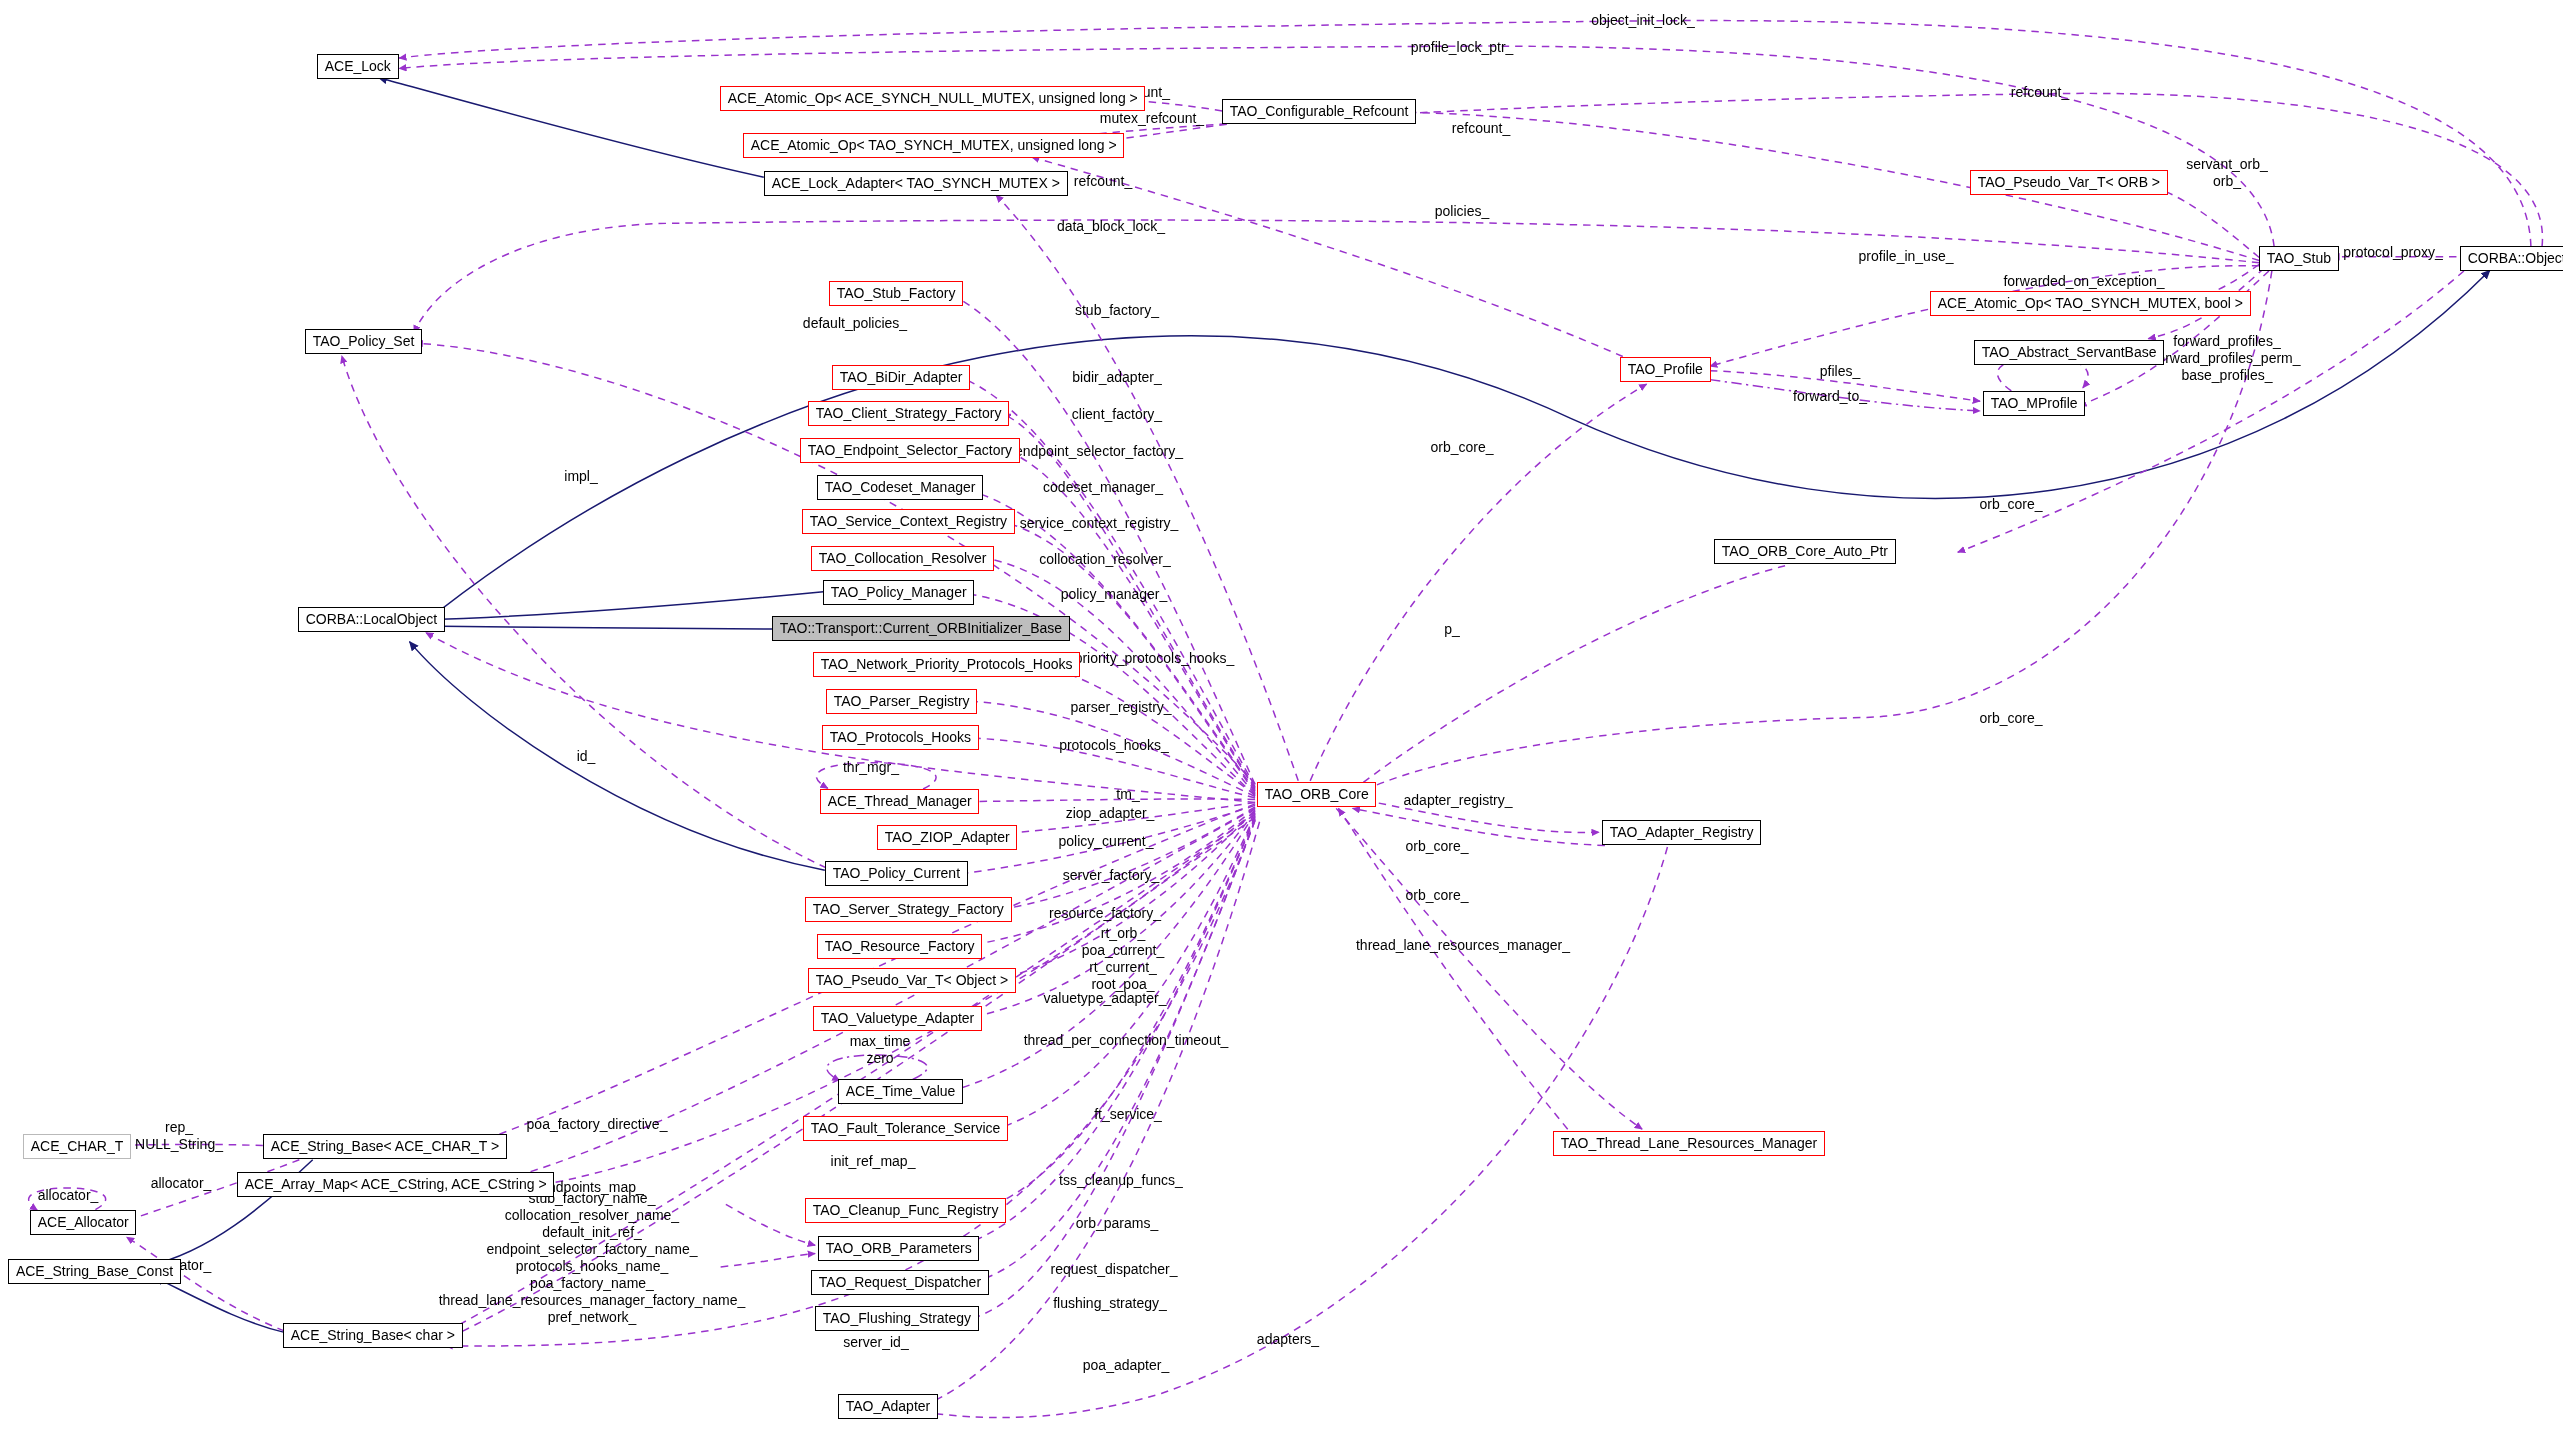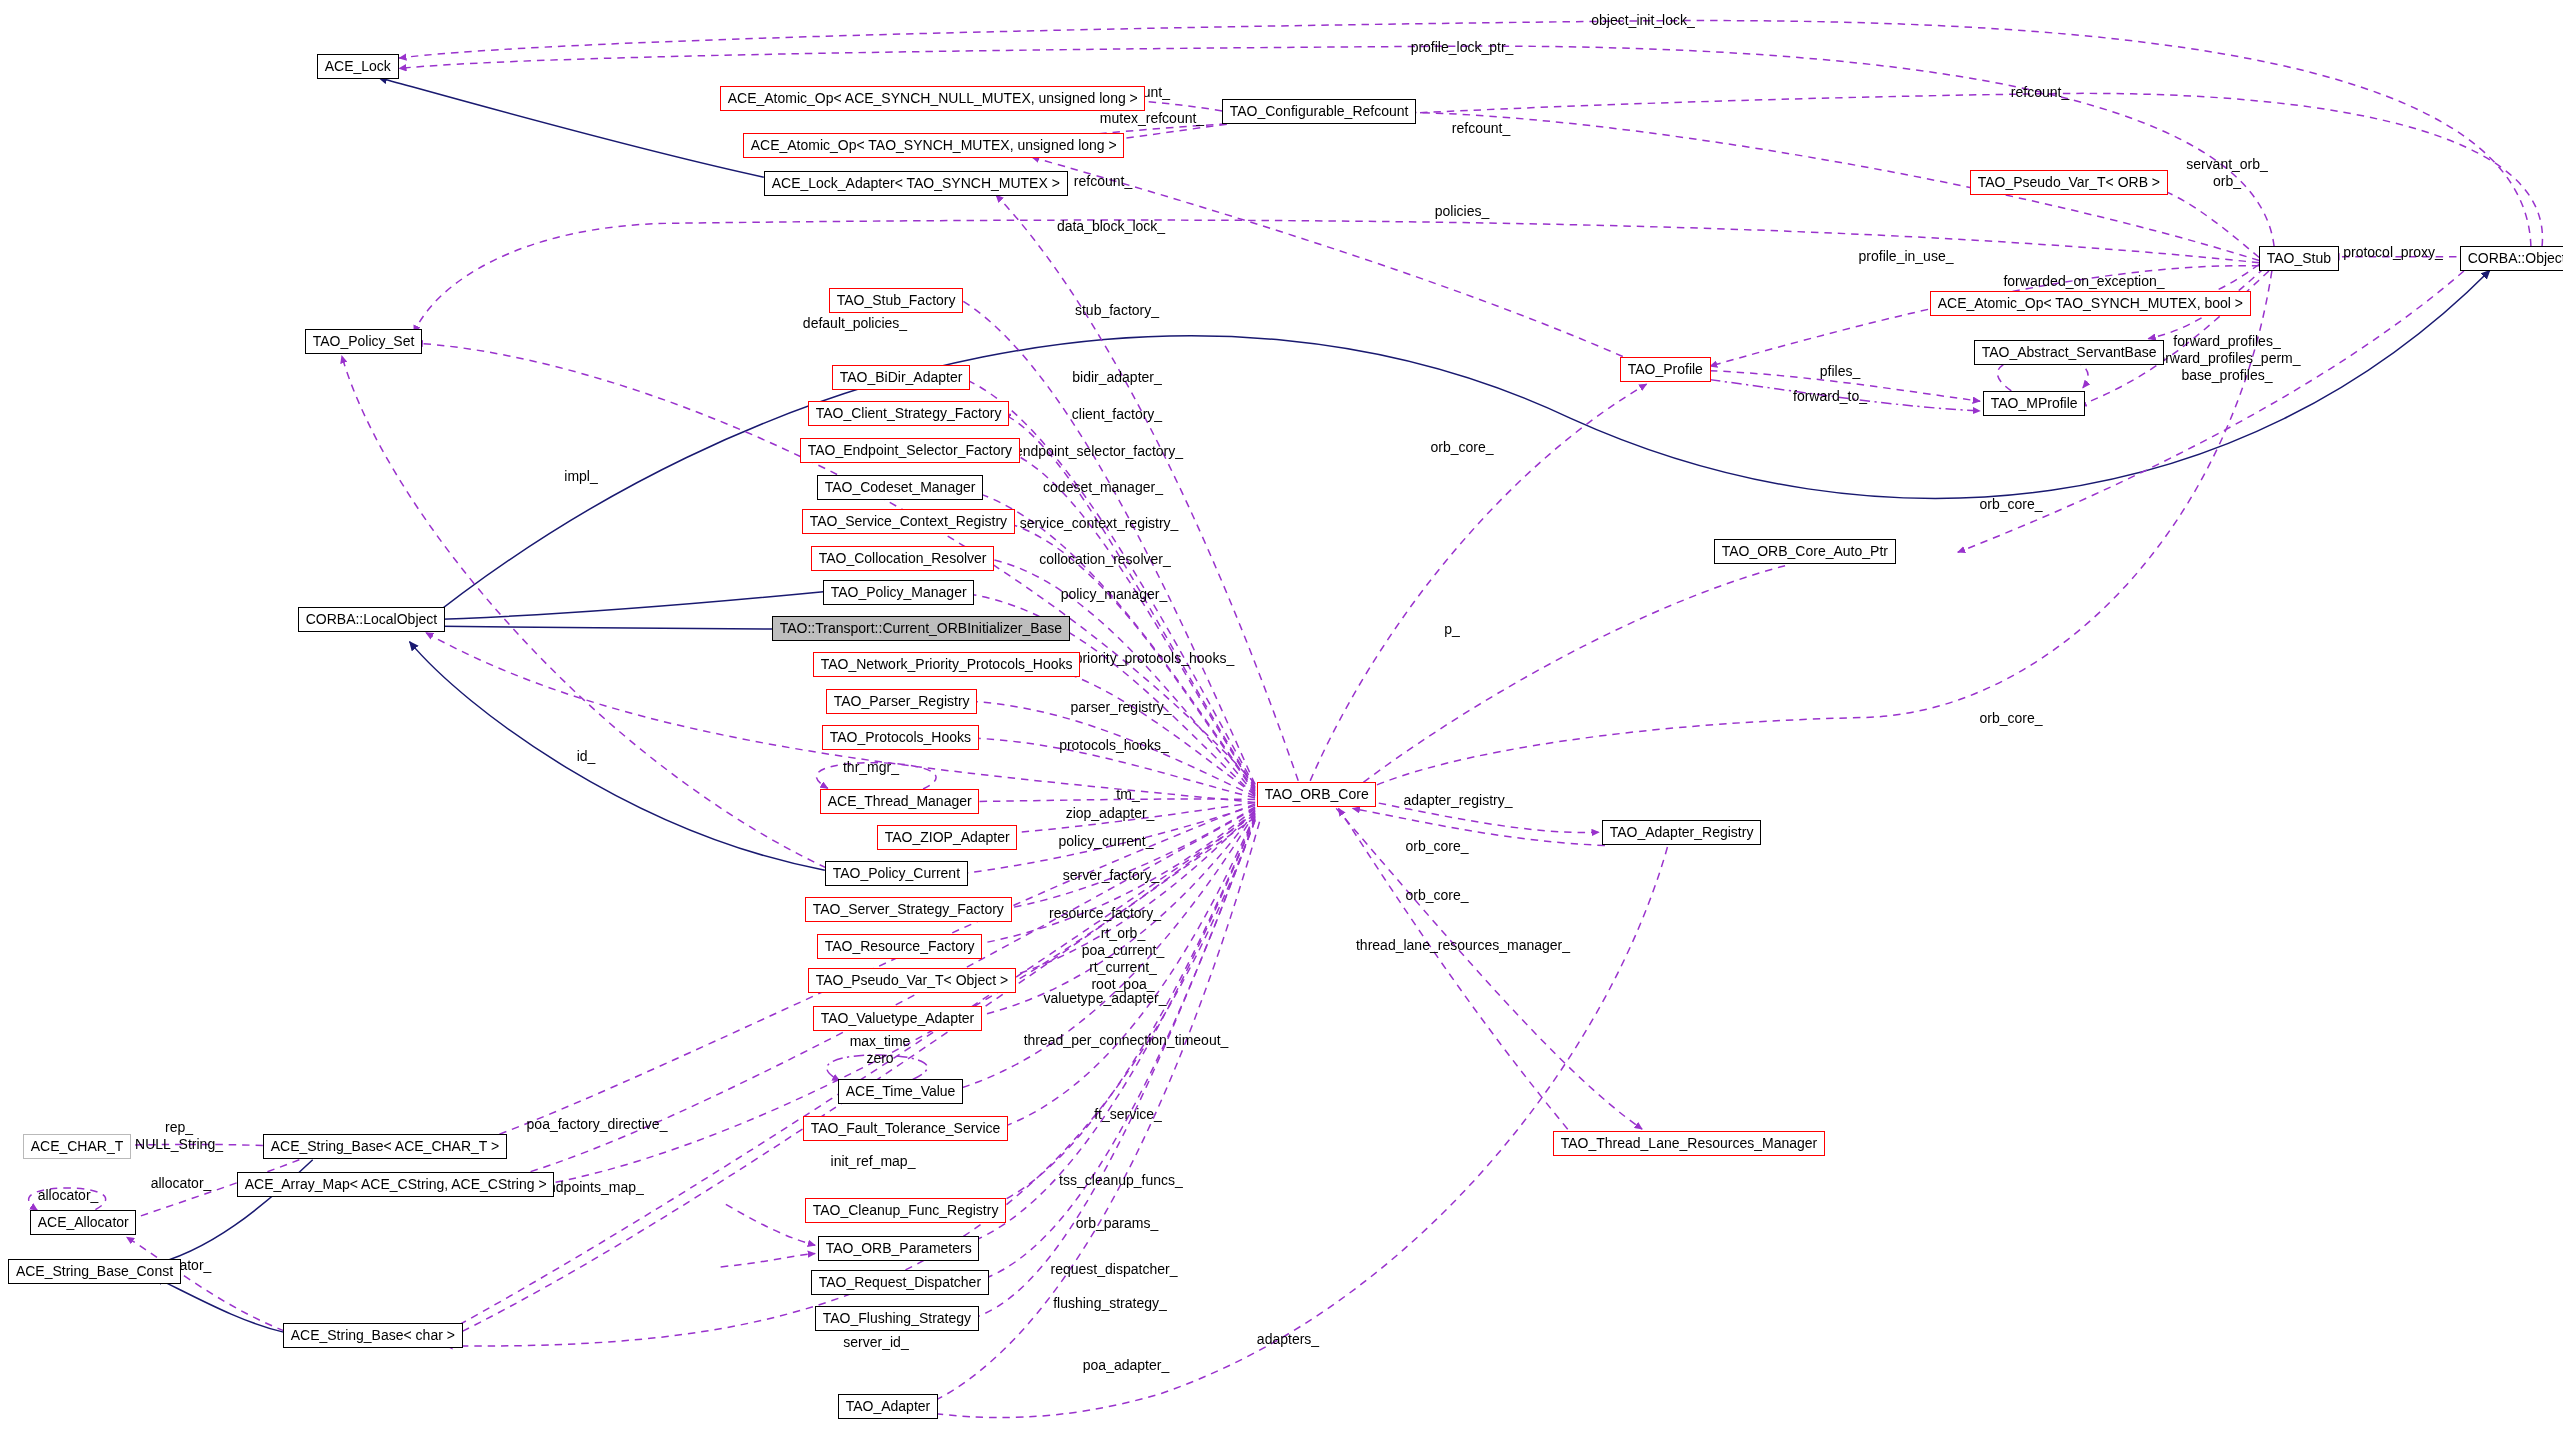--- a/index.html
+++ b/index.html
@@ -120,21 +120,21 @@
 
   <div class="node" style="left:317px;top:54px">ACE_Lock</div>
   <div class="node red" style="left:720px;top:86px">ACE_Atomic_Op&lt; ACE_SYNCH_NULL_MUTEX, unsigned long &gt;</div>
   <div class="node" style="left:1222px;top:99px">TAO_Configurable_Refcount</div>
   <div class="node red" style="left:743px;top:133px">ACE_Atomic_Op&lt; TAO_SYNCH_MUTEX, unsigned long &gt;</div>
   <div class="node" style="left:764px;top:171px">ACE_Lock_Adapter&lt; TAO_SYNCH_MUTEX &gt;</div>
   <div class="node red" style="left:1970px;top:170px">TAO_Pseudo_Var_T&lt; ORB &gt;</div>
   <div class="node" style="left:2259px;top:246px">TAO_Stub</div>
   <div class="node" style="left:2460px;top:246px">CORBA::Object</div>
   <div class="node" style="left:305px;top:329px">TAO_Policy_Set</div>
-  <div class="node red" style="left:829px;top:288px">TAO_Stub_Factory</div>
+  <div class="node red" style="left:829px;top:281px">TAO_Stub_Factory</div>
   <div class="node red" style="left:1930px;top:291px">ACE_Atomic_Op&lt; TAO_SYNCH_MUTEX, bool &gt;</div>
   <div class="node" style="left:1974px;top:340px">TAO_Abstract_ServantBase</div>
   <div class="node red" style="left:1620px;top:357px">TAO_Profile</div>
   <div class="node" style="left:1983px;top:391px">TAO_MProfile</div>
   <div class="node red" style="left:832px;top:365px">TAO_BiDir_Adapter</div>
   <div class="node red" style="left:808px;top:401px">TAO_Client_Strategy_Factory</div>
   <div class="node red" style="left:800px;top:438px">TAO_Endpoint_Selector_Factory</div>
   <div class="node" style="left:817px;top:475px">TAO_Codeset_Manager</div>
   <div class="node red" style="left:802px;top:509px">TAO_Service_Context_Registry</div>
   <div class="node red" style="left:811px;top:546px">TAO_Collocation_Resolver</div>
@@ -221,20 +221,28 @@
   <div class="elbl" style="left:1128px;top:1114px">ft_service_</div>
   <div class="elbl" style="left:873px;top:1161px">init_ref_map_</div>
   <div class="elbl" style="left:1121px;top:1180px">tss_cleanup_funcs_</div>
   <div class="elbl" style="left:597px;top:1124px">poa_factory_directive_</div>
   <div class="elbl" style="left:179px;top:1136px">rep_
 NULL_String_</div>
   <div class="elbl" style="left:181px;top:1183px">allocator_</div>
   <div class="elbl" style="left:68px;top:1195px">allocator_</div>
   <div class="elbl" style="left:181px;top:1265px">allocator_</div>
   <div class="elbl" style="left:592px;top:1187px">endpoints_map_</div>
+  <div class="elbl" style="left:592px;top:1258px">stub_factory_name_
+collocation_resolver_name_
+default_init_ref_
+endpoint_selector_factory_name_
+protocols_hooks_name_
+poa_factory_name_
+thread_lane_resources_manager_factory_name_
+pref_network_</div>
   <div class="elbl" style="left:1117px;top:1223px">orb_params_</div>
   <div class="elbl" style="left:1114px;top:1269px">request_dispatcher_</div>
   <div class="elbl" style="left:1110px;top:1303px">flushing_strategy_</div>
   <div class="elbl" style="left:876px;top:1342px">server_id_</div>
   <div class="elbl" style="left:1126px;top:1365px">poa_adapter_</div>
   <div class="elbl" style="left:1288px;top:1339px">adapters_</div>
   <div class="elbl" style="left:1458px;top:800px">adapter_registry_</div>
   <div class="elbl" style="left:1437px;top:846px">orb_core_</div>
   <div class="elbl" style="left:1437px;top:895px">orb_core_</div>
   <div class="elbl" style="left:1463px;top:945px">thread_lane_resources_manager_</div>

